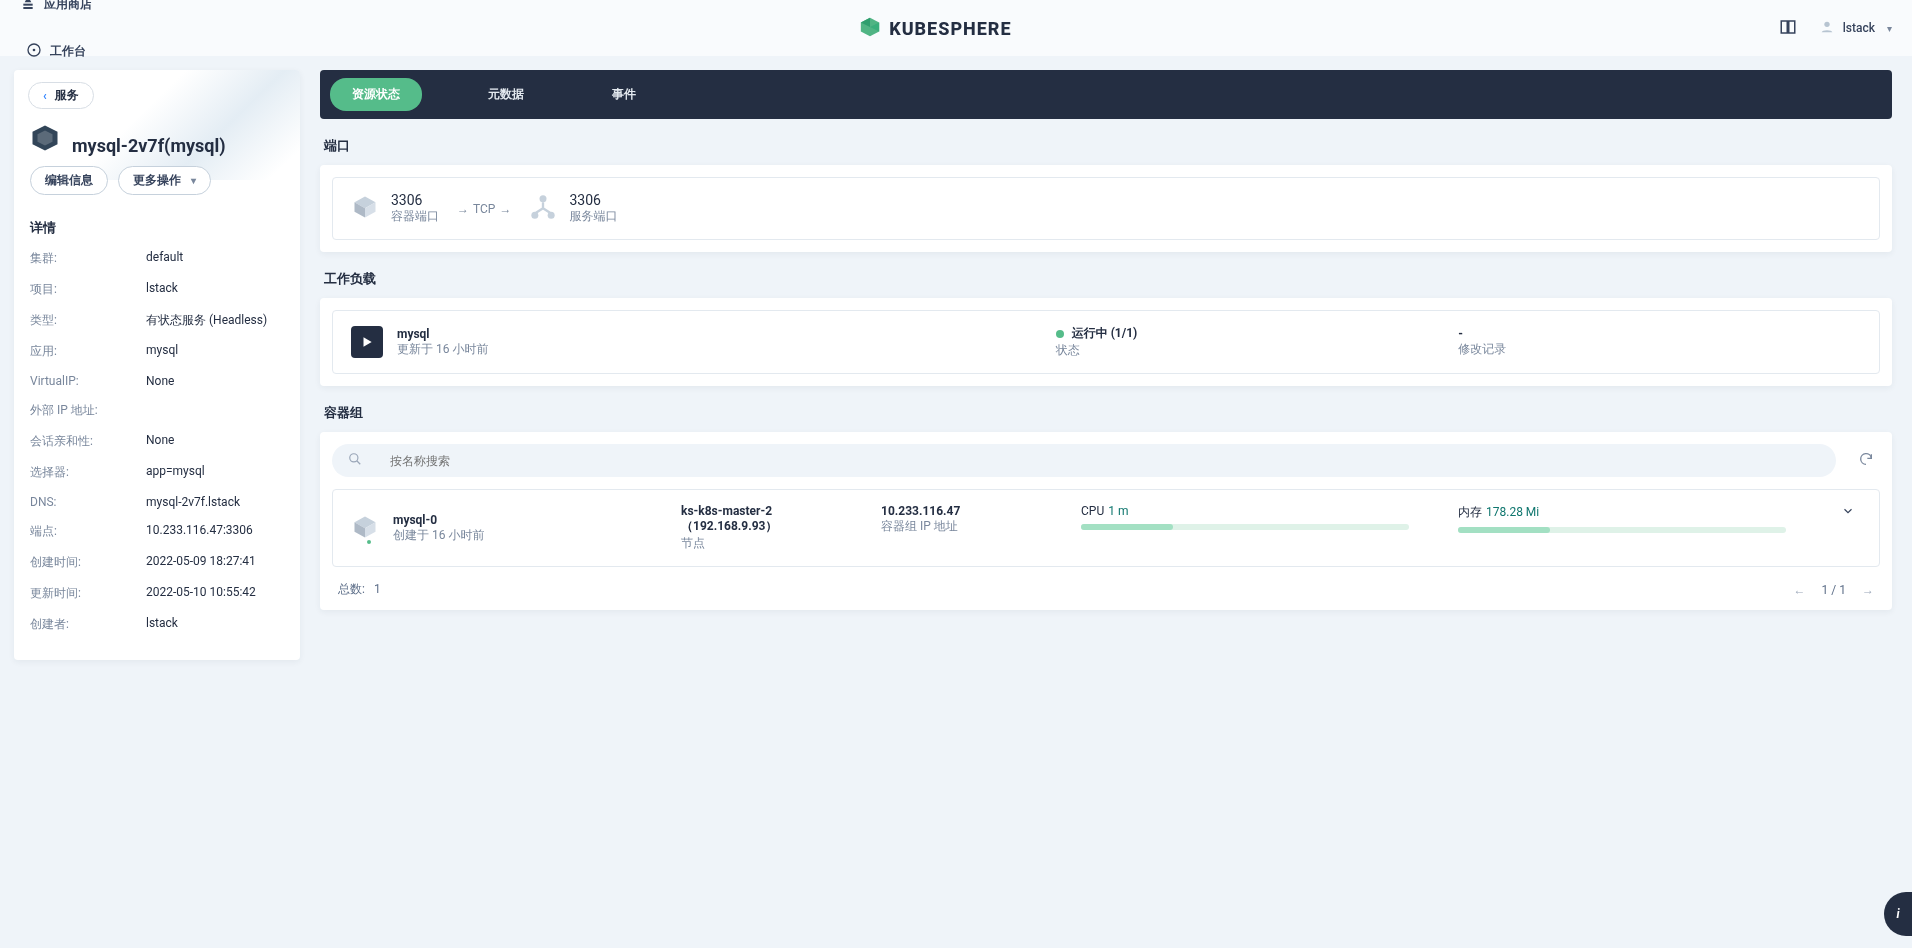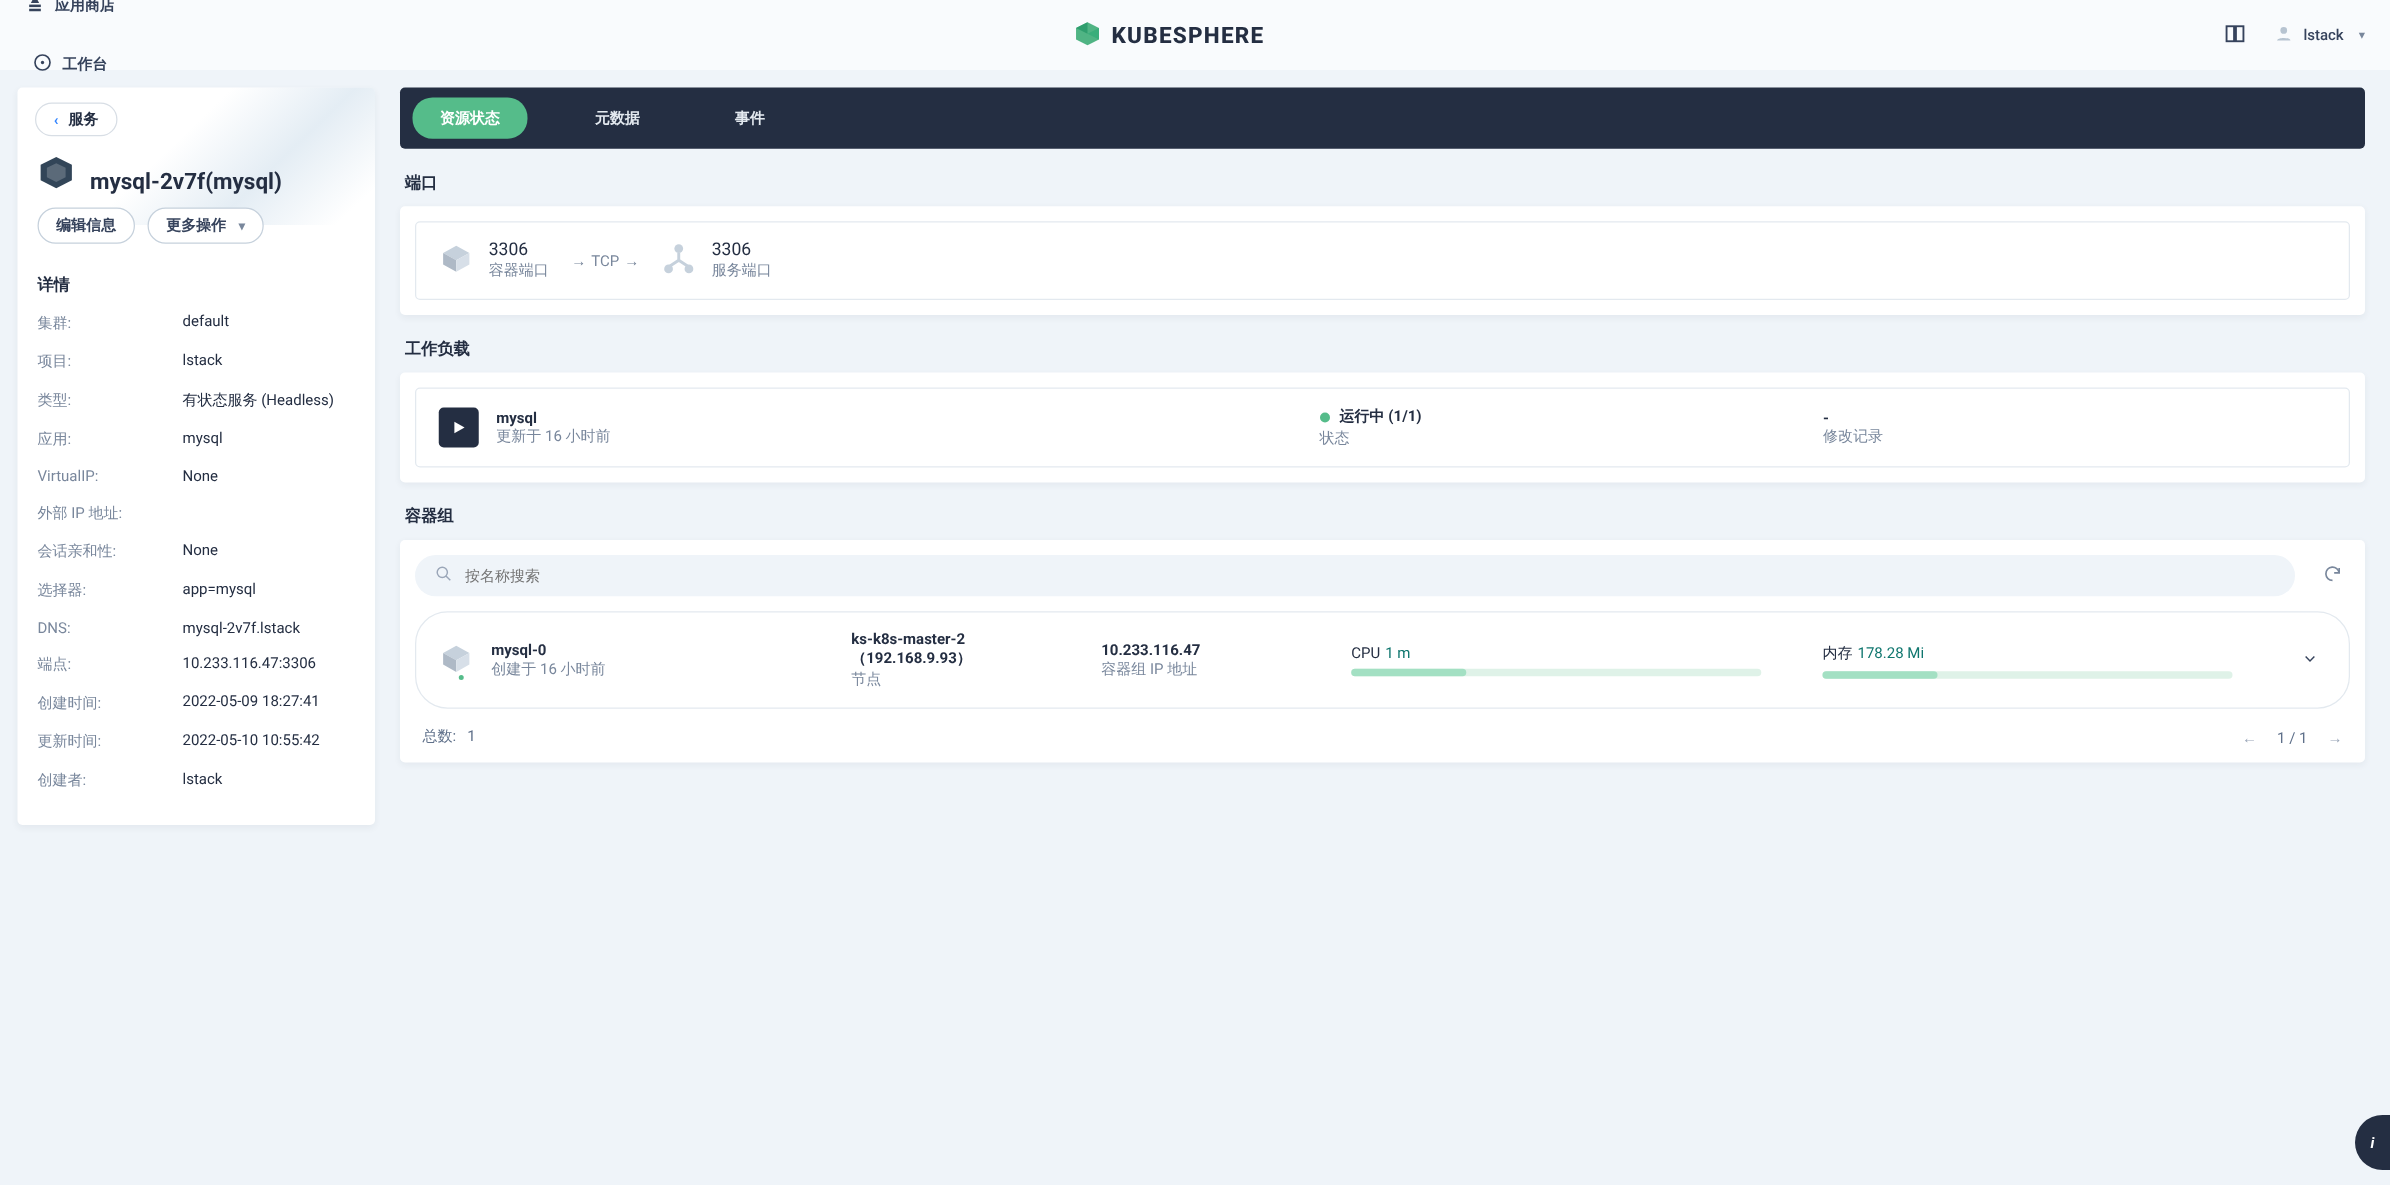--- a/index.html
+++ b/index.html
@@ -84,21 +84,21 @@
     align-items:center;
     padding:8px 10px;
     gap:8px;
   }
   .tab{
     color:#e3e9ef;
     padding:8px 22px;
     border-radius:16px;
     font-weight:600;
     cursor:pointer;
-    margin-right:24px;
+    margin-right:36px;
   }
   .tab.active{ background:#55bc8a; color:#fff;}
 
   .section-h{ font-weight:700; font-size:13px; margin:18px 4px 10px 4px;}
 
   .panel{
     background:#fff;
     border-radius:4px;
     box-shadow:0 2px 6px rgba(36,46,66,.06);
     padding:12px;
@@ -127,34 +127,34 @@
   }
   .nm{ font-weight:700;}
   .desc{ color:#79879c; font-size:12px;}
   .wl-col{ flex:1 1 20%;}
   .status-dot{ width:8px; height:8px; border-radius:50%; background:#55bc8a; display:inline-block; margin-right:8px; vertical-align:middle;}
 
   
   .search-row{ display:flex; align-items:center; gap:16px; margin-bottom:12px;}
   .search{
     flex:1;
-    display:flex; align-items:center; gap:10px;
+    display:flex; align-items:center; gap:28px;
     background:#eff4f9;
     border-radius:18px;
     padding:8px 16px;
     color:#79879c;
   }
   .search input{
     border:none; outline:none; background:transparent;
     font-size:12px; color:#36435c; flex:1;
   }
   .refresh{ color:#79879c; cursor:pointer; padding:6px;}
 
   .pod-row{
-    display:flex; align-items:center; gap:20px;border-radius:26px;
+    display:flex; gap:20px;
   }
   .pod-id{ display:flex; align-items:center; gap:14px; flex:0 0 310px;}
   .pod-col{ flex:0 0 180px;}
   .pod-col.metric{ flex:1 1 210px; min-width:180px;}
   .mlabel{ font-size:12px;}
   .mlabel .val{ color:#0f766e; margin-left:4px;}
   .bar{ height:6px; border-radius:3px; background:#dff2e8; margin-top:6px; width:92%; position:relative;}
   .bar::after{ content:""; position:absolute; left:0; top:0; height:100%; width:28%; background:#a3e0c3; border-radius:3px;}
   .expand{ margin-left:auto; padding:0 6px; cursor:pointer; color:#36435c;}
 

